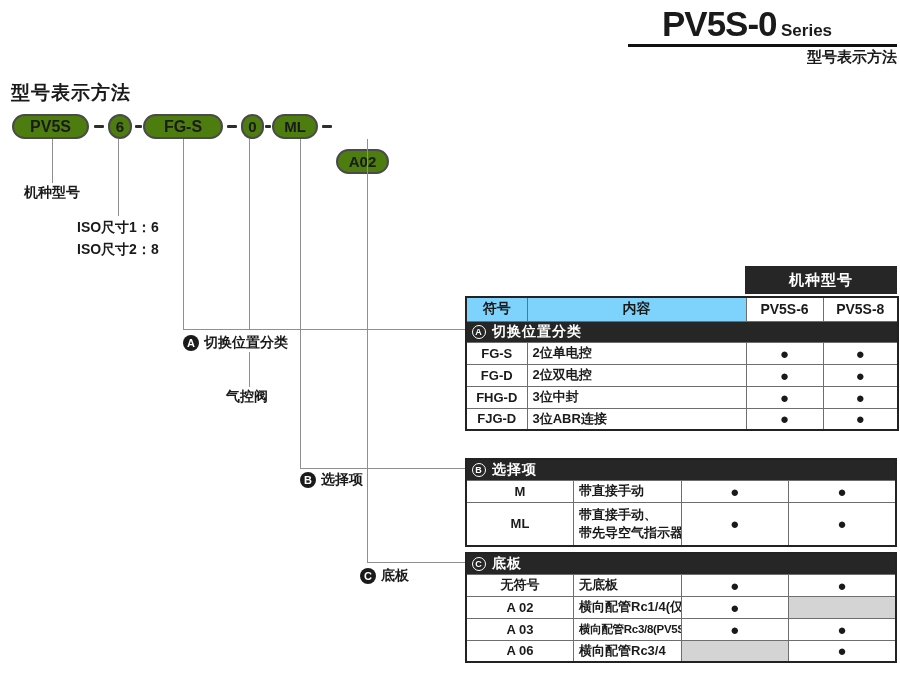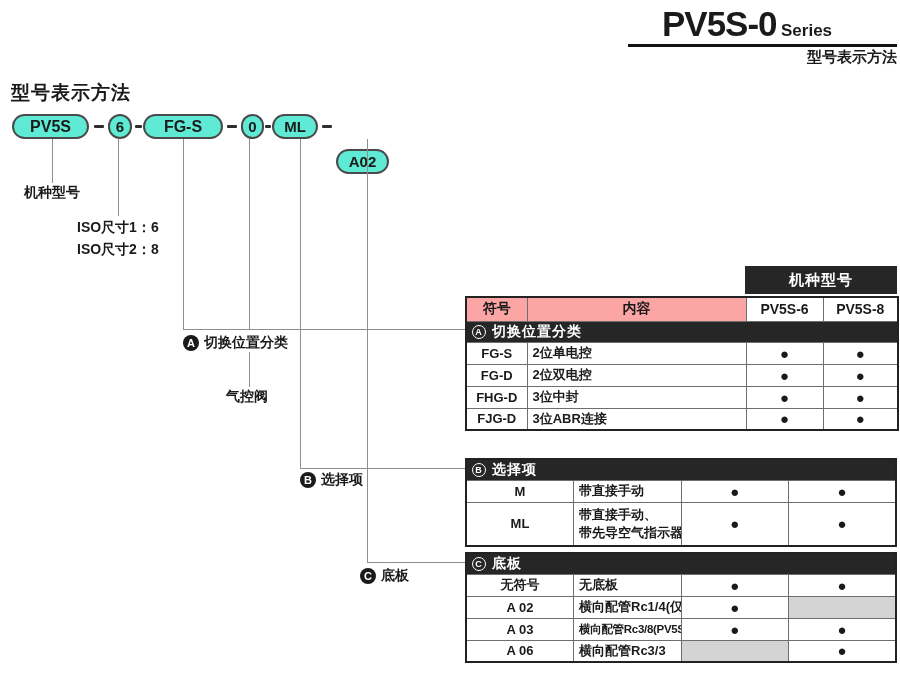--- a/index.html
+++ b/index.html
@@ -10,21 +10,21 @@
   }
   
   .series-block{position:absolute;top:4px;right:3px;width:300px;text-align:center;}
   .series-main{font-size:35px;font-weight:bold;letter-spacing:-1px;line-height:40px;}
   .series-sub{font-size:17px;font-weight:bold;}
   .series-rule{position:absolute;top:44px;right:3px;width:269px;height:3px;background:#111;}
   .series-subtitle{position:absolute;top:48px;right:3px;font-size:15px;font-weight:bold;}
   
   .page-heading{position:absolute;left:11px;top:80px;font-size:19px;font-weight:bold;letter-spacing:1px;}
   
-  .pill{position:absolute;top:114px;height:25px;box-sizing:border-box;background:#5eead4;
+  .pill{position:absolute;top:114px;height:25px;box-sizing:border-box;background:#4d7c0f;
     border:2px solid #4a4a4a;border-radius:13px;display:flex;align-items:center;justify-content:center;
     font-weight:bold;font-size:16px;letter-spacing:0;}
   .dash{position:absolute;top:125px;height:3px;background:#2e2e2e;border-radius:1px;}
   
   .vline{position:absolute;width:1px;background:#8f8f8f;}
   .hline{position:absolute;height:1px;background:#8f8f8f;}
   
   .callout{position:absolute;font-weight:bold;font-size:14px;white-space:nowrap;display:flex;align-items:center;gap:5px;}
   .letter-dot{display:inline-flex;width:16px;height:16px;border-radius:50%;background:#1a1a1a;color:#fff;
     align-items:center;justify-content:center;font-size:11px;font-weight:bold;flex:none;}
@@ -33,21 +33,21 @@
     display:flex;align-items:center;justify-content:center;font-size:15px;font-weight:bold;letter-spacing:1px;}
   table.spec{position:absolute;left:465px;border-collapse:collapse;table-layout:fixed;width:432px;
     font-size:13px;}
   table.spec td{border:1px solid #6e6e6e;padding:0 5px;font-weight:bold;height:22px;box-sizing:border-box;
     overflow:hidden;white-space:nowrap;}
   table.spec{border:2px solid #222;}
   td.c-sym{width:61px;text-align:center;}
   td.c-desc{width:219px;text-align:left;}
   td.c-dot{width:77px;text-align:center;font-size:15px;}
   td.c-dot2{width:75px;text-align:center;font-size:15px;}
-  tr.colhead td{background:#fca5a5;text-align:center;height:24px;font-size:14px;}
+  tr.colhead td{background:#7dd3fc;text-align:center;height:24px;font-size:14px;}
   tr.colhead td.whitehead{background:#ffffff;}
   tr.secbar td{background:#262626;color:#fff;height:21px;font-size:14px;letter-spacing:1px;}
   .bar-flex{display:flex;align-items:center;gap:6px;}
   .ring-dot{display:inline-flex;width:14px;height:14px;border-radius:50%;border:1.5px solid #fff;color:#fff;
     align-items:center;justify-content:center;font-size:9px;font-weight:bold;flex:none;box-sizing:border-box;}
   td.na{background:#d4d4d4;}
   tr.dbl td{height:44px;}
   .two-line{line-height:18px;white-space:nowrap;}
   .condensed{font-size:11.5px;letter-spacing:-0.3px;}
 </style>
@@ -210,20 +210,20 @@
       <td class="c-dot2 na"></td>
     </tr>
     <tr>
       <td class="c-sym">A 03</td>
       <td class="c-desc condensed">横向配管Rc3/8(PV5S-8时，仅R气口Rc 1/2)</td>
       <td class="c-dot">●</td>
       <td class="c-dot2">●</td>
     </tr>
     <tr>
       <td class="c-sym">A 06</td>
-      <td class="c-desc">横向配管Rc3/3</td>
+      <td class="c-desc">横向配管Rc3/4</td>
       <td class="c-dot na"></td>
       <td class="c-dot2">●</td>
     </tr>
   </tbody>
     </table>
 
 </div>
 
 </body></html>

